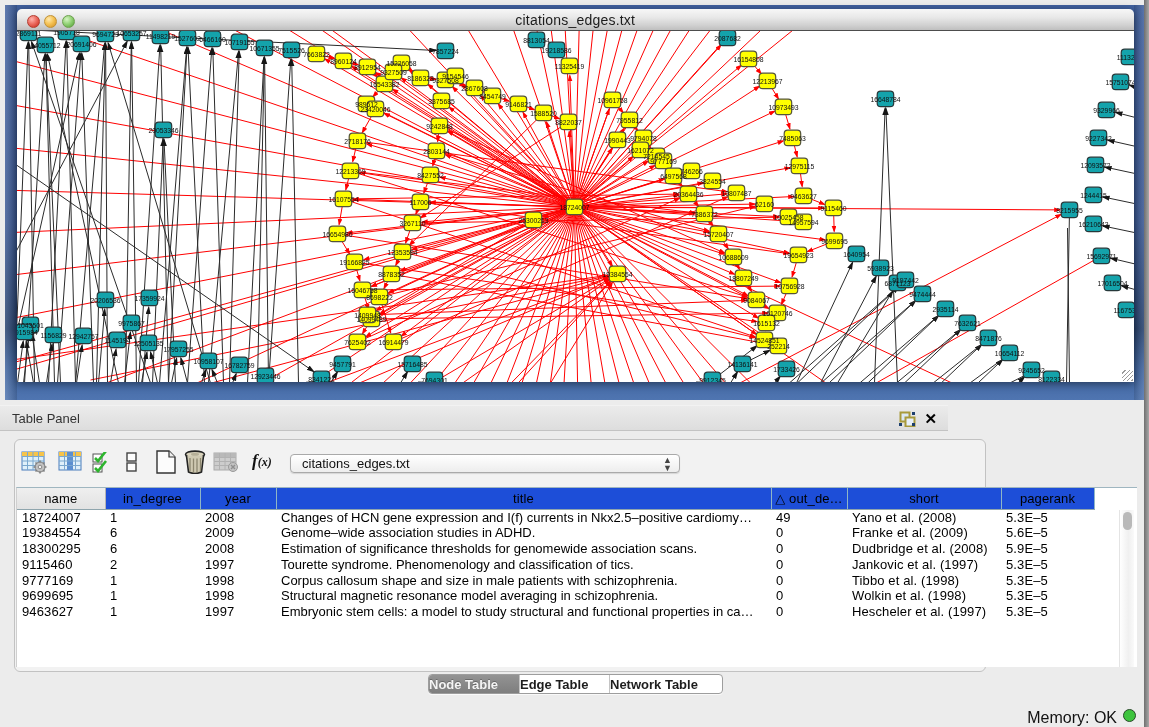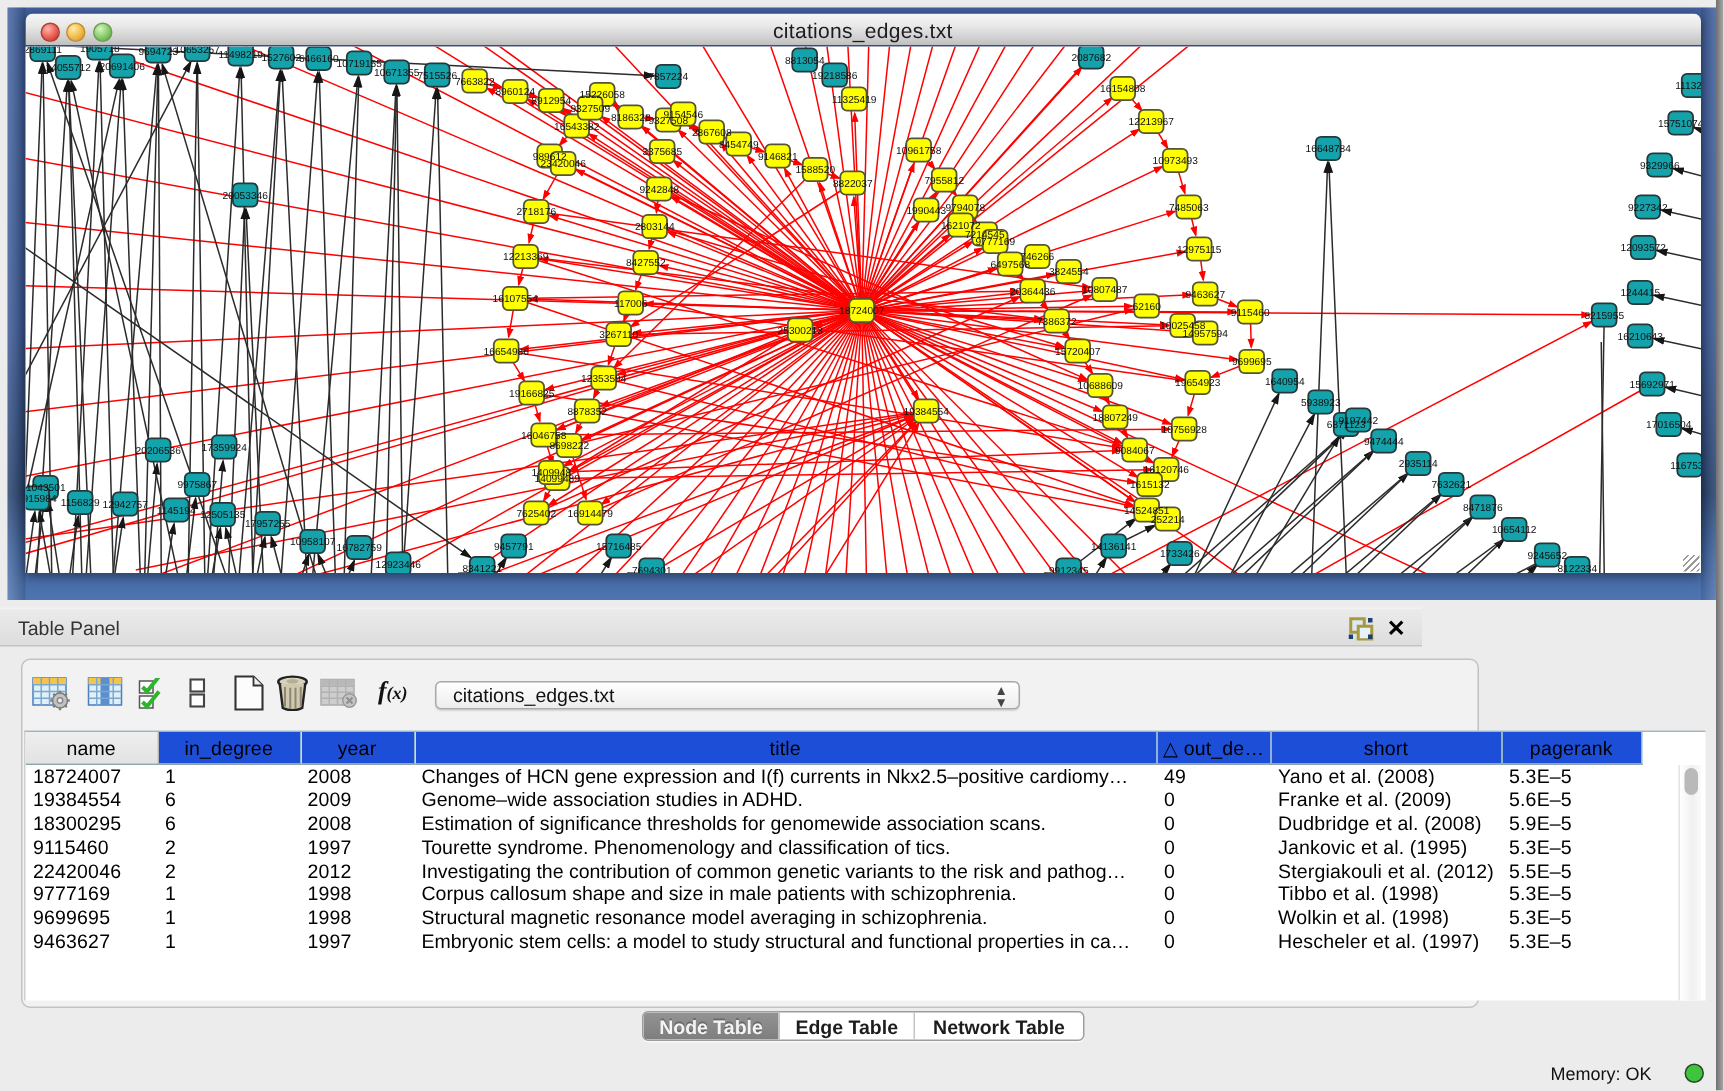--- a/index.html
+++ b/index.html
@@ -45,25 +45,25 @@
 td{height:15.8px;padding:0 0 0 5px;color:#000;white-space:nowrap;overflow:hidden}
 td.c3{letter-spacing:0}
 .w0{width:88px}.w1{width:95px}.w2{width:76px}.w3{width:495px}.w4{width:76px}.w5{width:154px}.w6{width:93px}
 
 #sbar{position:absolute;right:3px;top:22px;width:15px;height:158px;
  background:linear-gradient(90deg,#ffffff,#f0f0f0 60%,#fafafa);border-left:1px solid #e4e4e4}
 #sbar .thumb{position:absolute;left:2.5px;top:2px;width:9px;height:18px;border-radius:5px;background:#b9b9b9}
 
 #tabs{left:428px;top:674px;height:20px;display:flex;border:1px solid #9d9d9d;border-radius:4px;overflow:hidden;
  background:#fff;box-shadow:0 1px 0 rgba(255,255,255,.7)}
-#tabs div{font-size:13px;font-weight:bold;color:#1d1d1d;line-height:19px;text-align:center}
+#tabs div{font-size:13px;font-weight:bold;color:#1d1d1d;line-height:19px;}
 #tabs .sel{background:linear-gradient(180deg,#939393,#7e7e7e);color:#f4f4f4;text-shadow:0 -1px 0 rgba(0,0,0,.25)}
 #tabs .sep{padding:0;width:1px;background:#c4c4c4}
 
-#mem{right:48px;top:709px;font-size:12px;color:#111}
+#mem{right:32px;top:709px;font-size:16px;color:#111}
 #memdot{right:13px;top:709px;width:13px;height:13px;border-radius:50%;background:#3ec43e;border:1.5px solid #2a4a2a}
 .ticon{display:inline-block;vertical-align:top}
 </style></head><body>
 <div id="frame" class="abs">
     <div class="inwrap">
  <div id="macwin" class="abs">
   <div id="titlebar">
    <div class="tl" style="left:10px;background:radial-gradient(circle at 35% 30%,#ffb3ad,#ec6d62 45%,#d43e32 80%);border:1px solid #b43d30"></div>
    <div class="tl" style="left:27.5px;background:radial-gradient(circle at 35% 30%,#ffe9b0,#f5c355 45%,#dfa134 80%);border:1px solid #c09136"></div>
    <div class="tl" style="left:45px;background:radial-gradient(circle at 35% 30%,#d6f4c3,#94d378 45%,#68b04b 80%);border:1px solid #6da04e"></div>
@@ -772,31 +772,22 @@
             <td class="c4">0</td>
             <td class="c5">Dudbridge et al. (2008)</td>
             <td class="c6">5.9E–5</td>
           </tr>
 <tr>
             <td class="c0">9115460</td>
             <td class="c1">2</td>
             <td class="c2">1997</td>
             <td class="c3">Tourette syndrome. Phenomenology and classification of tics.</td>
             <td class="c4">0</td>
-            <td class="c5">Jankovic et al. (1995)</td>
+            <td class="c5">Jankovic et al. (1997)</td>
             <td class="c6">5.3E–5</td>
-          </tr>
-<tr>
-            <td class="c0">22420046</td>
-            <td class="c1">2</td>
-            <td class="c2">2012</td>
-            <td class="c3">Investigating the contribution of common genetic variants to the risk and pathog…</td>
-            <td class="c4">0</td>
-            <td class="c5">Stergiakouli et al. (2012)</td>
-            <td class="c6">5.5E–5</td>
           </tr>
 <tr>
             <td class="c0">9777169</td>
             <td class="c1">1</td>
             <td class="c2">1998</td>
             <td class="c3">Corpus callosum shape and size in male patients with schizophrenia.</td>
             <td class="c4">0</td>
             <td class="c5">Tibbo et al. (1998)</td>
             <td class="c6">5.3E–5</td>
           </tr>

